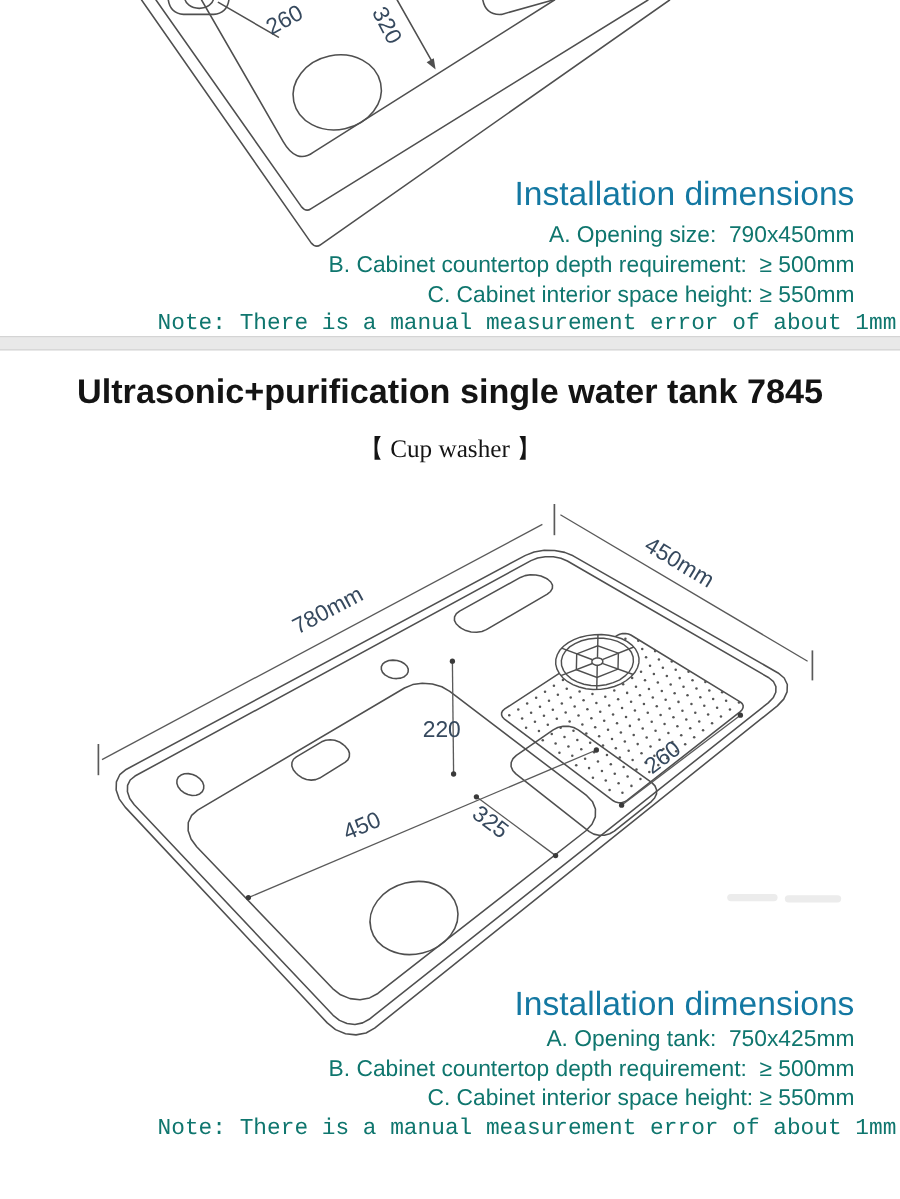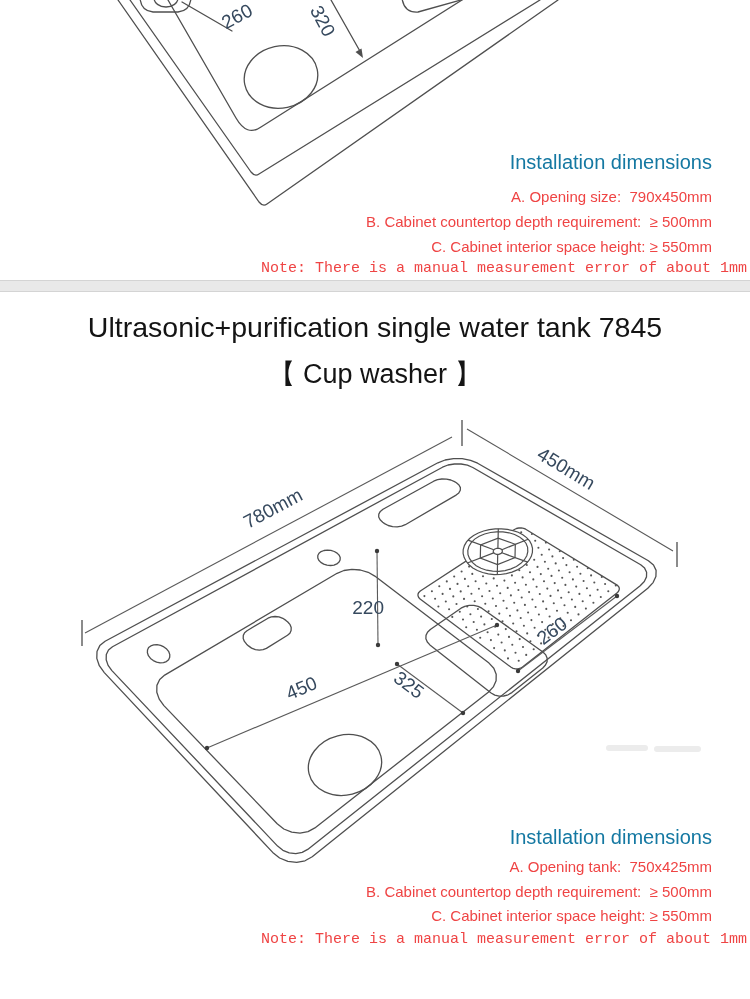--- a/index.html
+++ b/index.html
@@ -10,33 +10,33 @@
   }
   svg{position:absolute;left:0;display:block;}
   #top-drawing{top:0;}
   #main-drawing{top:400px;}
   .divider{
     position:absolute;left:0;top:280px;width:750px;height:10px;
     background:#e9e9e9;border-top:1px solid #d4d4d4;border-bottom:1px solid #d4d4d4;
   }
   .page-title{
     position:absolute;top:310px;left:0;width:750px;text-align:center;
-    font-size:28.5px;line-height:34px;color:#141414;
+    font-size:28.5px;line-height:34px;color:#141414;font-weight:bold;
   }
   .page-subtitle{
     position:absolute;top:357px;left:0;width:750px;text-align:center;
-    font-size:27px;line-height:34px;color:#141414;
+    font-size:21px;line-height:34px;color:#141414;font-family:Liberation Serif, serif;
   }
   .inst-title{
-    position:absolute;right:38px;font-size:20px;line-height:24px;
+    position:absolute;right:38px;font-size:28px;line-height:24px;
     color:#1478a2;white-space:pre;
   }
   .inst-line{
-    position:absolute;right:38px;font-size:15px;line-height:20px;
-    color:#ef4444;white-space:pre;
+    position:absolute;right:38px;font-size:19px;line-height:20px;
+    color:#0f766e;white-space:pre;
   }
   .inst-note{right:3px;font-family:Liberation Mono, monospace;}
   .t-title{top:150px;} .t-a{top:187px;} .t-b{top:212px;} .t-c{top:237px;} .t-note{top:259px;}
   .b-title{top:825px;} .b-a{top:857px;} .b-b{top:882px;} .b-c{top:906px;} .b-note{top:930px;}
 </style>
 </head>
 <body>
 
 <svg id="top-drawing" width="750" height="283" viewBox="0 0 750 283" xmlns="http://www.w3.org/2000/svg">
     <g fill="none" stroke="#4f4f4f" stroke-width="1.3" stroke-linejoin="round" stroke-linecap="round">

